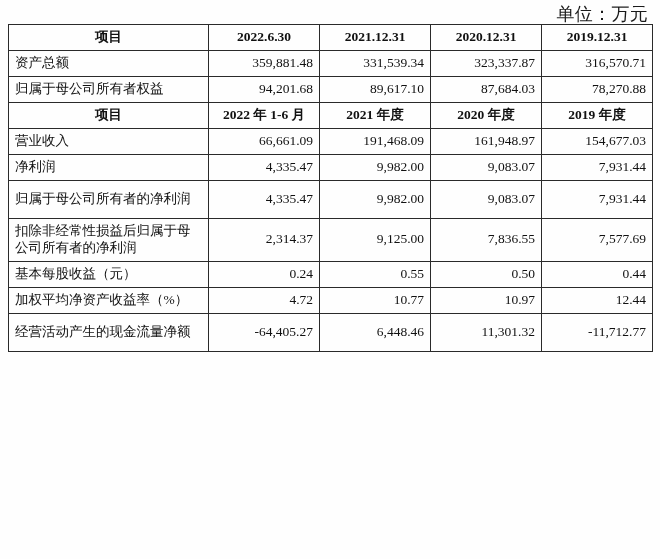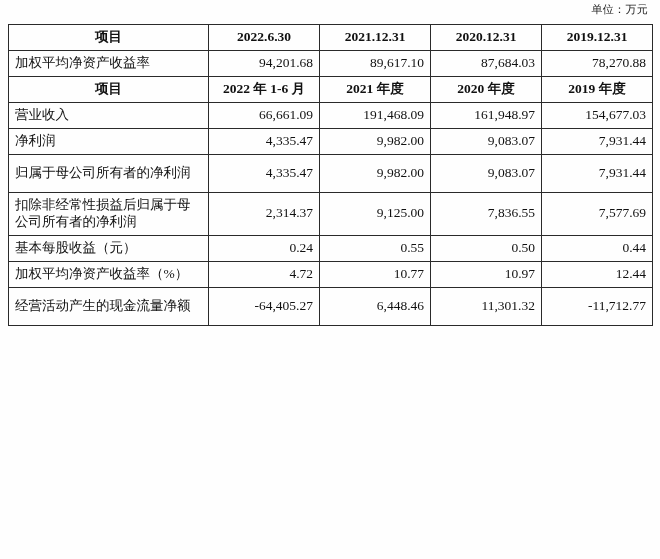--- a/index.html
+++ b/index.html
@@ -12,21 +12,21 @@
     position: relative;
     width: 660px;
     height: 559px;
     background: #fefefe;
     overflow: hidden;
   }
   .unit-line {
     position: absolute;
     top: 2px;
     right: 12px;
-    font-size: 11px;
+    font-size: 18px;
     color: #1a1a1a;
     letter-spacing: 0.3px;
   }
   table.fin {
     position: absolute;
     top: 24px;
     left: 8px;
     width: 644px;
     border-collapse: collapse;
     table-layout: fixed;
@@ -89,23 +89,30 @@
     <tbody>
 
       <tr class="hdr">
         <td>项目</td>
         <td>2022.6.30</td>
         <td>2021.12.31</td>
         <td>2020.12.31</td>
         <td>2019.12.31</td>
       </tr>
 
+      <tr class="r1">
+        <td class="lbl">资产总额</td>
+        <td class="num">359,881.48</td>
+        <td class="num">331,539.34</td>
+        <td class="num">323,337.87</td>
+        <td class="num">316,570.71</td>
+      </tr>
 
       <tr class="r1">
-        <td class="lbl">加权平均净资产收益率</td>
+        <td class="lbl">归属于母公司所有者权益</td>
         <td class="num">94,201.68</td>
         <td class="num">89,617.10</td>
         <td class="num">87,684.03</td>
         <td class="num">78,270.88</td>
       </tr>
 
 
       <tr class="hdr">
         <td>项目</td>
         <td>2022 年 1-6 月</td>

